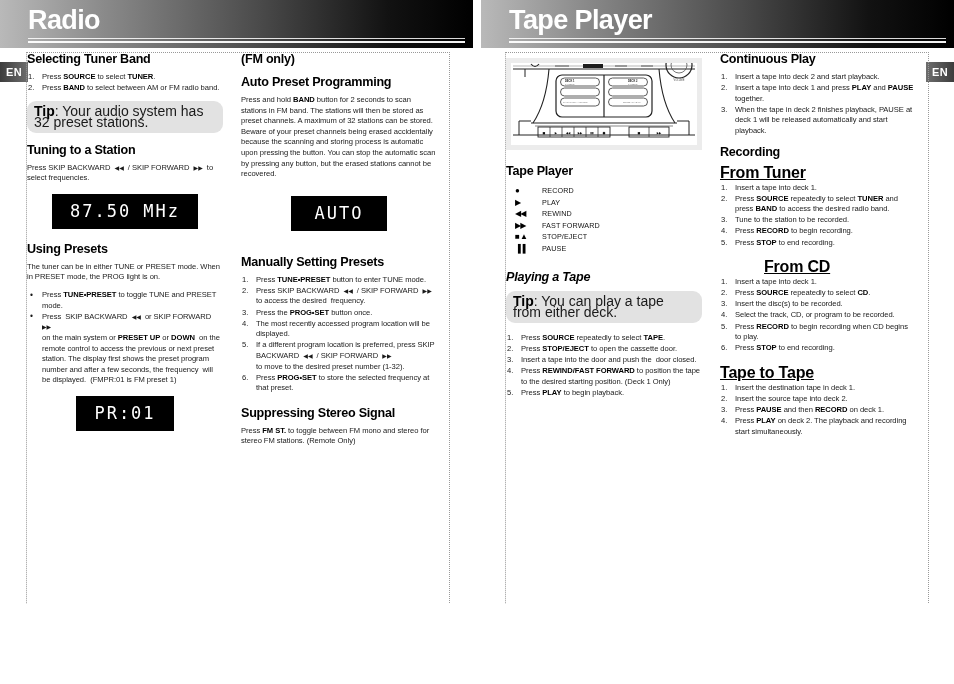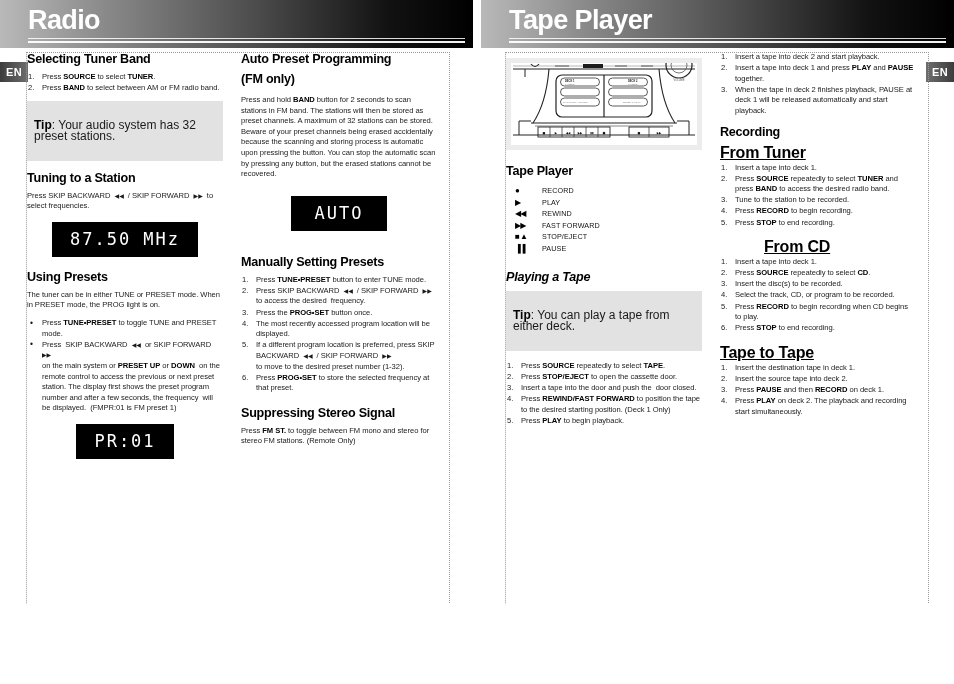--- a/index.html
+++ b/index.html
@@ -133,25 +133,26 @@
   ul.bullets > li > .dot {
     position: absolute;
     left: 3px; top: -0.5px;
     font-size: 8.5px;
   }
   b { font-weight: bold; color: #000; }
 
   
   .tip {
     background: #e2e2e2;
-    padding: 19px 7px;
-    font-size: 12px;
+    padding: 5px 7px;
+    font-size: 14px;
     line-height: 11px;
     color: #1a1a1a;
     margin: 6px 0 10px 0;
+    border-radius: 9px;
   }
   .tip b { font-weight: bold; }
 
   
   .lcd-wrap {
     margin: 10px 0 13px 0;
     display: flex;
     justify-content: center;
   }
   .lcd {
@@ -255,22 +256,22 @@
         <li><span class="dot">•</span>Press&nbsp; SKIP BACKWARD&nbsp; <span style="font-size:6px;">◀◀</span>&nbsp; or SKIP FORWARD&nbsp; <span style="font-size:6px;">▶▶</span><br>on the main system or <b>PRESET UP</b> or <b>DOWN</b>&nbsp; on the remote control to access the previous or next preset station. The display first shows the preset program number and after a few seconds, the frequency&nbsp; will be displayed.&nbsp; (FMPR:01 is FM preset 1)</li>
       </ul>
 
       <div class="lcd-wrap">
         <div class="lcd">PR:01</div>
       </div>
     </div>
 
     <div class="col b">
 
+      <h2 class="sec" style="margin-bottom:8px;">(FM only)</h2>
       <h2 class="sec">Auto Preset Programming</h2>
-      <h2 class="sec" style="margin-bottom:8px;">(FM only)</h2>
 
       <p class="body">
         Press and hold <b>BAND</b> button for 2 seconds to scan stations in FM band. The stations will then be stored as preset channels. A maximum of 32 stations can be stored. Beware of your preset channels being erased accidentally because the scanning and storing process is automatic upon pressing the button. You can stop the automatic scan by pressing any button, but the erased stations cannot be recovered.
       </p>
 
       <div class="lcd-wrap" style="margin-top:16px;margin-bottom:24px;align-items:center;">
         <div class="lcd">AUTO</div>
       </div>
 
       <h2 class="sec">Manually Setting Presets</h2>
@@ -410,20 +411,21 @@
         <li><span class="num">1.</span>Press <b>SOURCE</b> repeatedly to select <b>TAPE</b>.</li>
         <li><span class="num">2.</span>Press <b>STOP/EJECT</b> to open the cassette door.</li>
         <li><span class="num">3.</span>Insert a tape into the door and push the&nbsp; door closed.</li>
         <li><span class="num">4.</span>Press <b>REWIND/FAST FORWARD</b> to position the tape to the desired starting position. (Deck 1 Only)</li>
         <li><span class="num">5.</span>Press <b>PLAY</b> to begin playback.</li>
       </ol>
     </div>
 
     <div class="col b">
 
+      <h2 class="sec">Continuous Play</h2>
 
       <ol class="steps">
         <li><span class="num">1.</span>Insert a tape into deck 2 and start playback.</li>
         <li><span class="num">2.</span>Insert a tape into deck 1 and press <b>PLAY</b> and <b>PAUSE</b> together.</li>
         <li><span class="num">3.</span>When the tape in deck 2 finishes playback, PAUSE at deck 1 will be released automatically and start playback.</li>
       </ol>
 
       <h2 class="sec" style="margin-top:8px;">Recording</h2>
 
       <h3 class="sub">From Tuner</h3>

